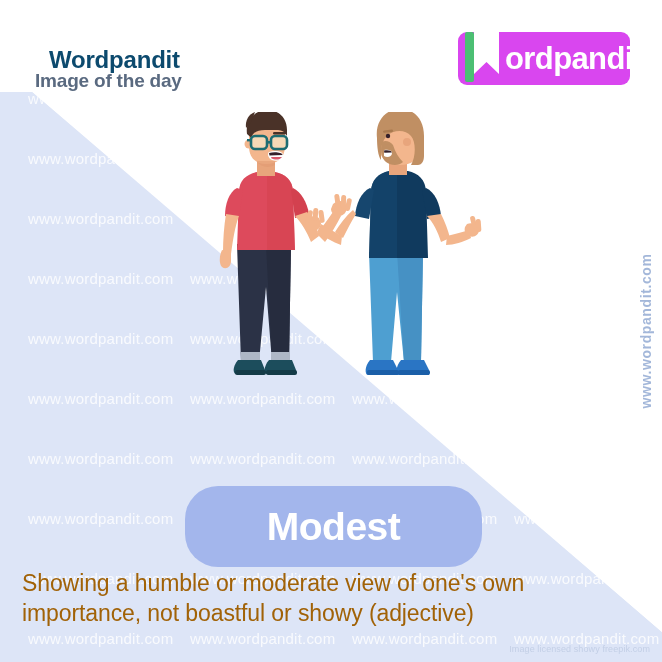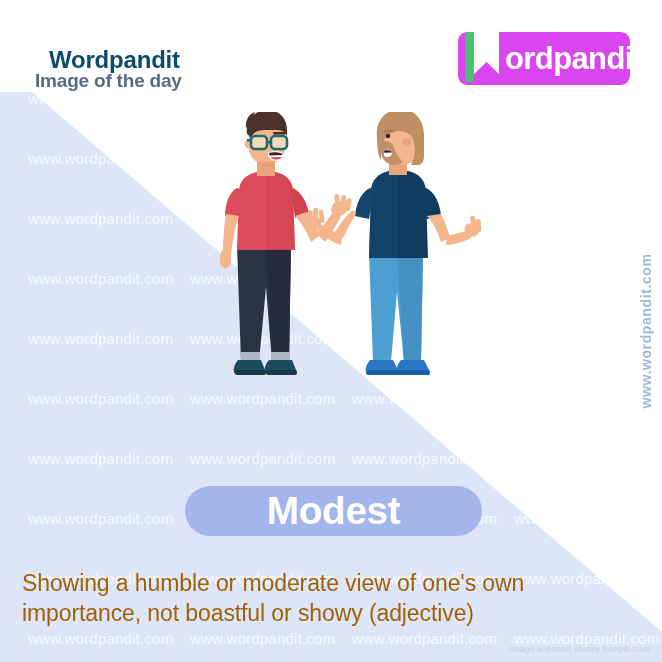--- a/index.html
+++ b/index.html
@@ -79,21 +79,21 @@
     letter-spacing:-.6px;
   }
 
   
   .illus { position:absolute; left:195px; top:112px; }
 
   
   .pill {
     position:absolute;
     left:185px; top:486px;
-    width:297px; height:50px;
+    width:297px; height:81px;
     background:#a3b6ec;
     border-radius:33px;
     display:flex; align-items:center; justify-content:center;
   }
   .pill-text {
     color:#ffffff;
     font-size:39px; font-weight:700;
     letter-spacing:-.5px;
   }
 

